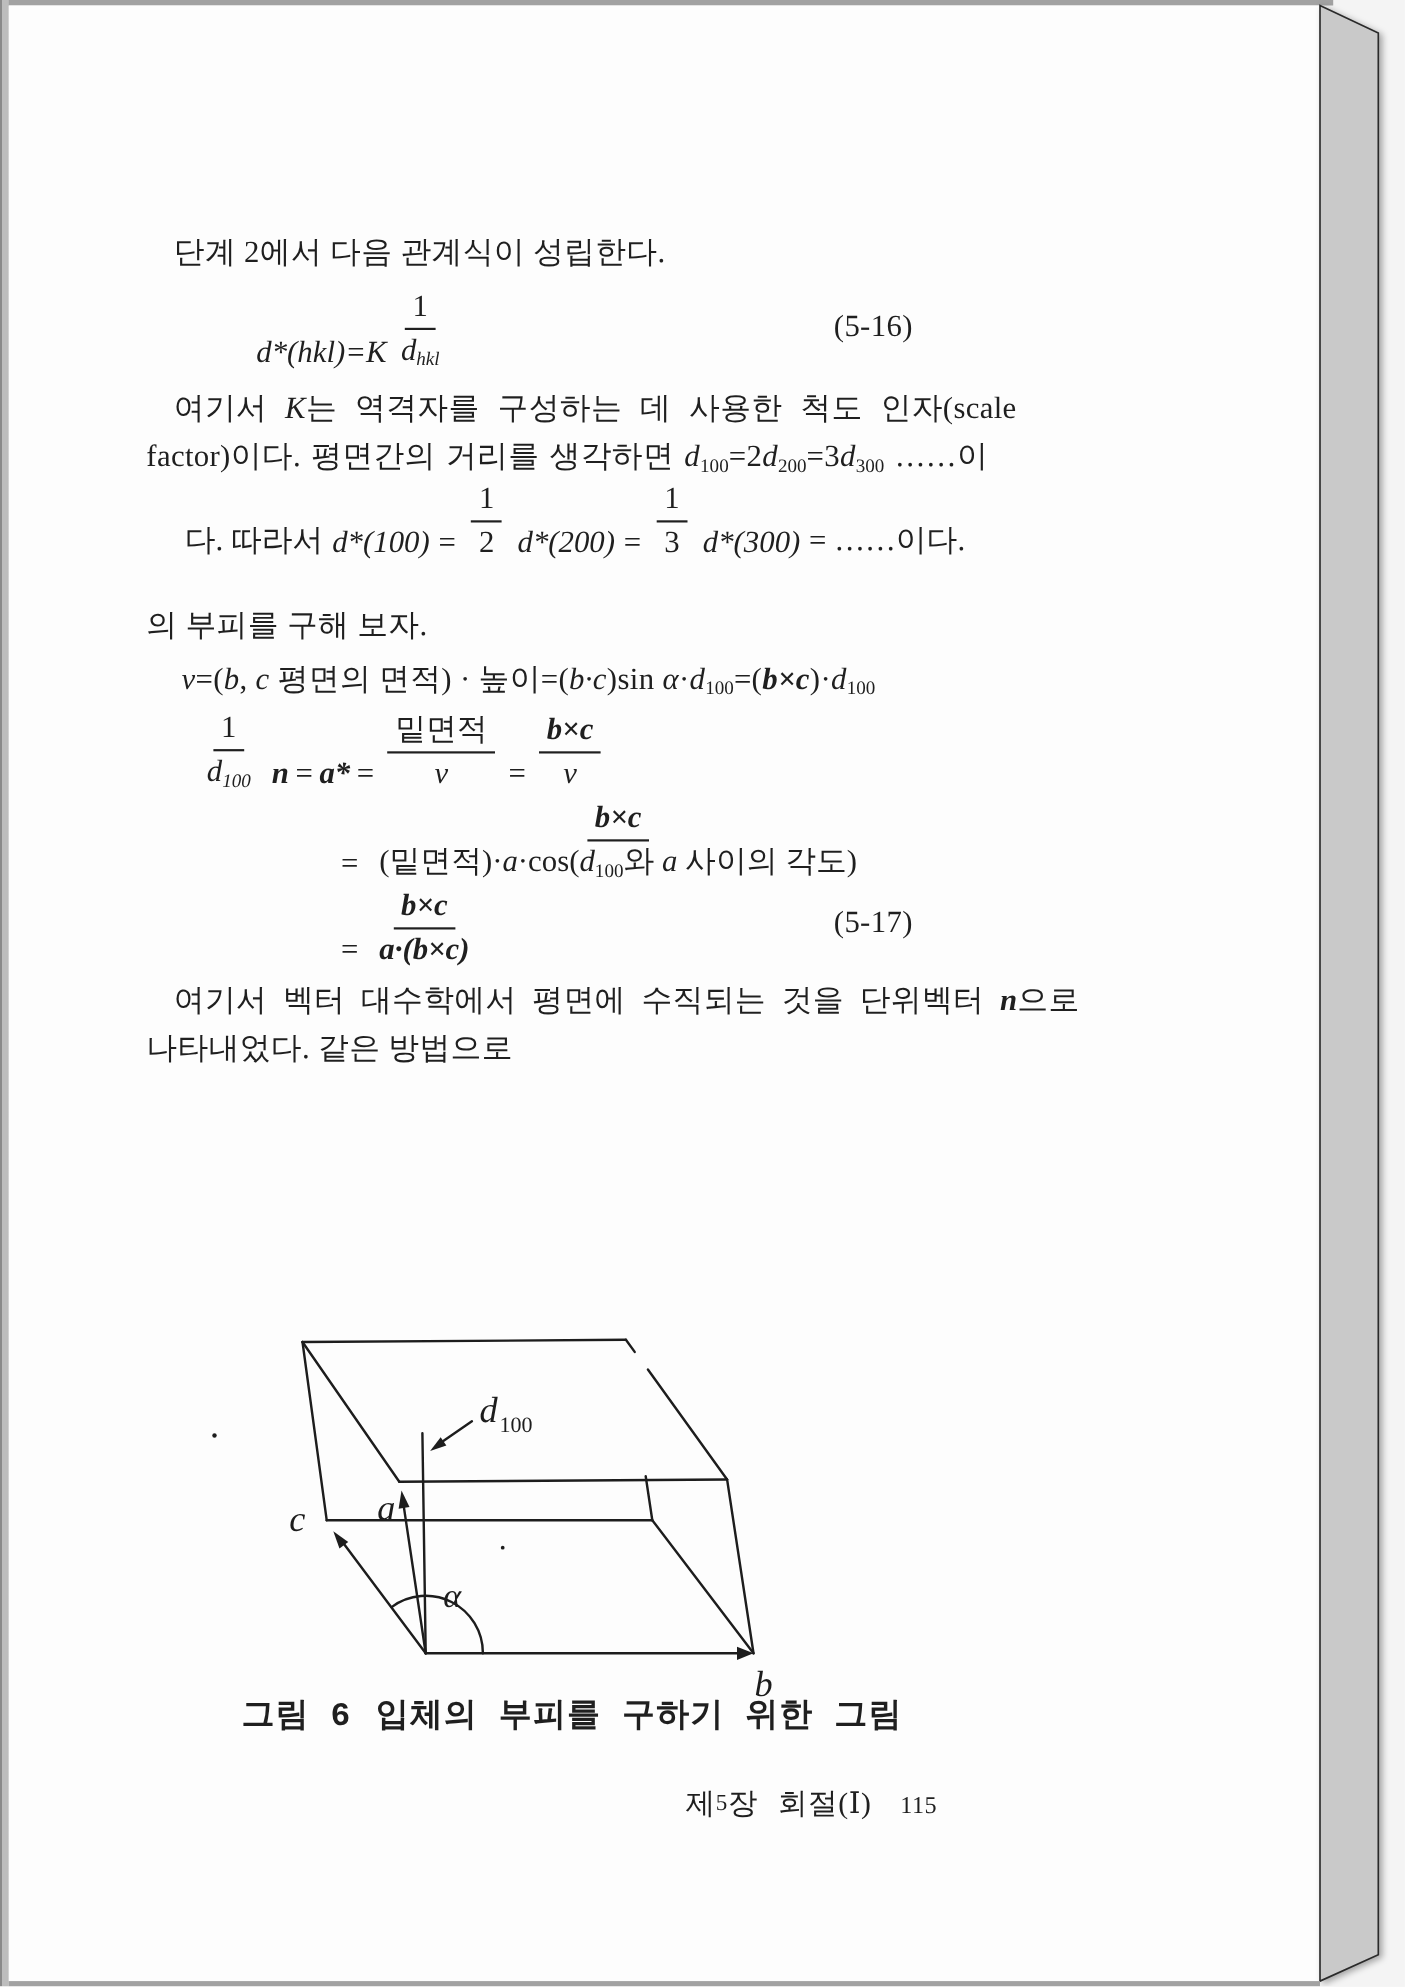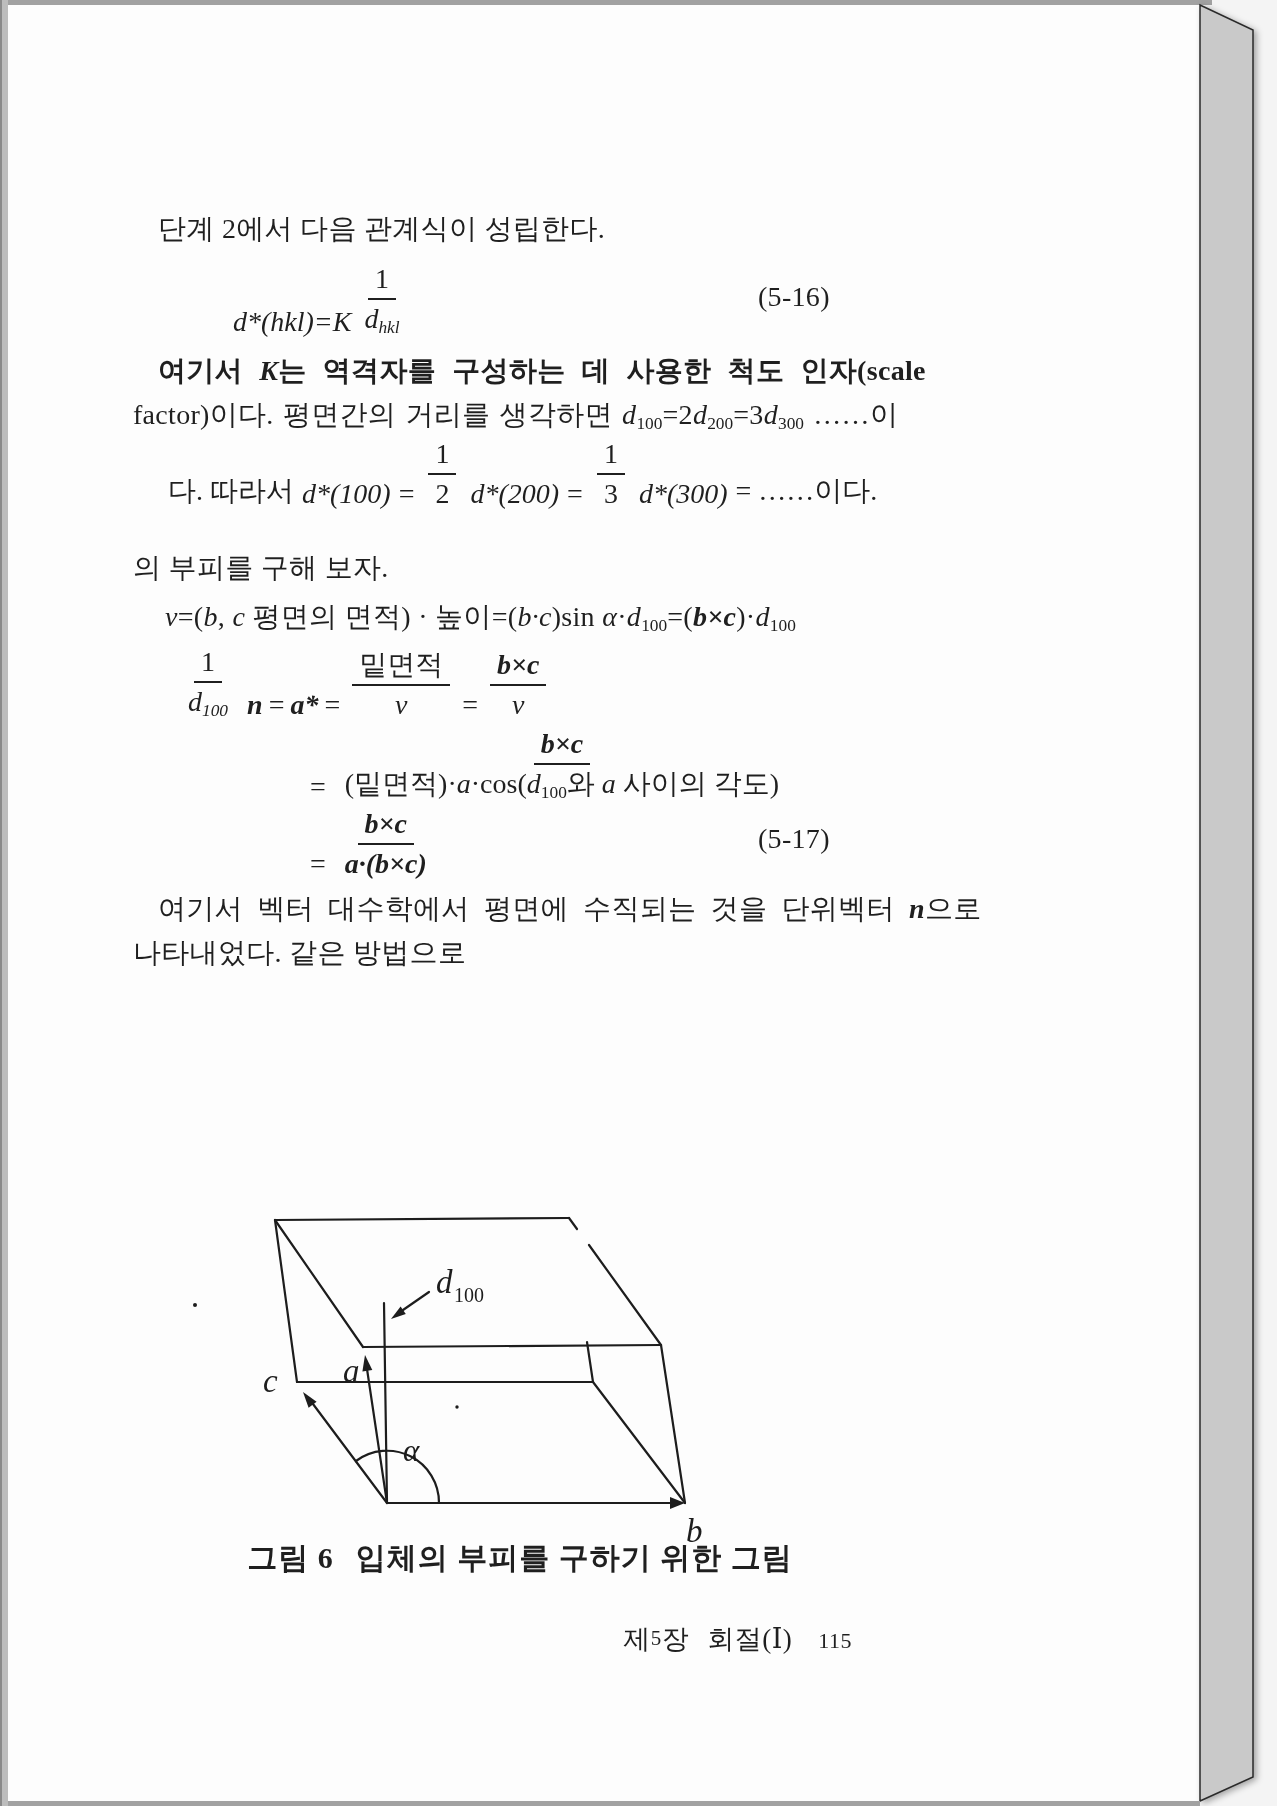--- a/index.html
+++ b/index.html
@@ -16,30 +16,30 @@
                  filter:drop-shadow(3px 2px 3px rgba(0,0,0,.33)); }
   .page { position:absolute; left:8px; top:5px; width:1192px; height:1796px; background:#fdfdfd; }
 
   
   .bl { position:absolute; left:125px; font-size:28px; letter-spacing:.3px; white-space:nowrap; }
   .indent { left:150px; }
   .it { font-style:italic; }
   .bi { font-style:italic; font-weight:700; }
   .rm { font-style:normal; }
   .sb { font-size:.62em; vertical-align:-.3em; letter-spacing:0; }
-  .ws9 { word-spacing:9px;font-weight:bold; } .ws6 { word-spacing:6px; } .ws7 { word-spacing:7px; } .ws2 { word-spacing:2px; }
+  .ws9 { word-spacing:9px; } .ws6 { word-spacing:6px; } .ws7 { word-spacing:7px; } .ws2 { word-spacing:2px; }
 
   .eqrow { position:absolute; display:flex; align-items:flex-end; font-size:28px; white-space:nowrap; }
   .g6 { column-gap:6px; } .g8 { column-gap:8px;margin-left:35px; }
   .frac { display:inline-flex; flex-direction:column; align-items:center; margin:0 6px; line-height:1.15; }
   .frac .top { padding:0 7px 3px; border-bottom:2px solid #1f1f1f; text-align:center; white-space:nowrap; }
   .frac .bot { padding:3px 7px 0; text-align:center; white-space:nowrap; }
 
   .caption { position:absolute; left:132px; top:1533px; width:760px; text-align:center;
-             font-family:Liberation Serif, serif; font-weight:700;
+             font-family:Liberation Mono, monospace; font-weight:700;
              font-size:30px; letter-spacing:1px; }
   .caption .cap-no { margin-right:22px; }
   .footer { position:absolute; left:392px; top:1616px; width:452px; text-align:right; font-size:27px; letter-spacing:.5px; }
   .footer .ftitle { margin-left:18px; }
   .footer .fpage { margin-left:26px; font-size:22px; }
   .f5 { font-size:21px; vertical-align:3px; }
 
   .diagram { position:absolute; left:150px; top:1185px; }
   .diagram text { font-family:"Liberation Serif","DejaVu Serif",serif; fill:#1d1d1d; }
 </style>

